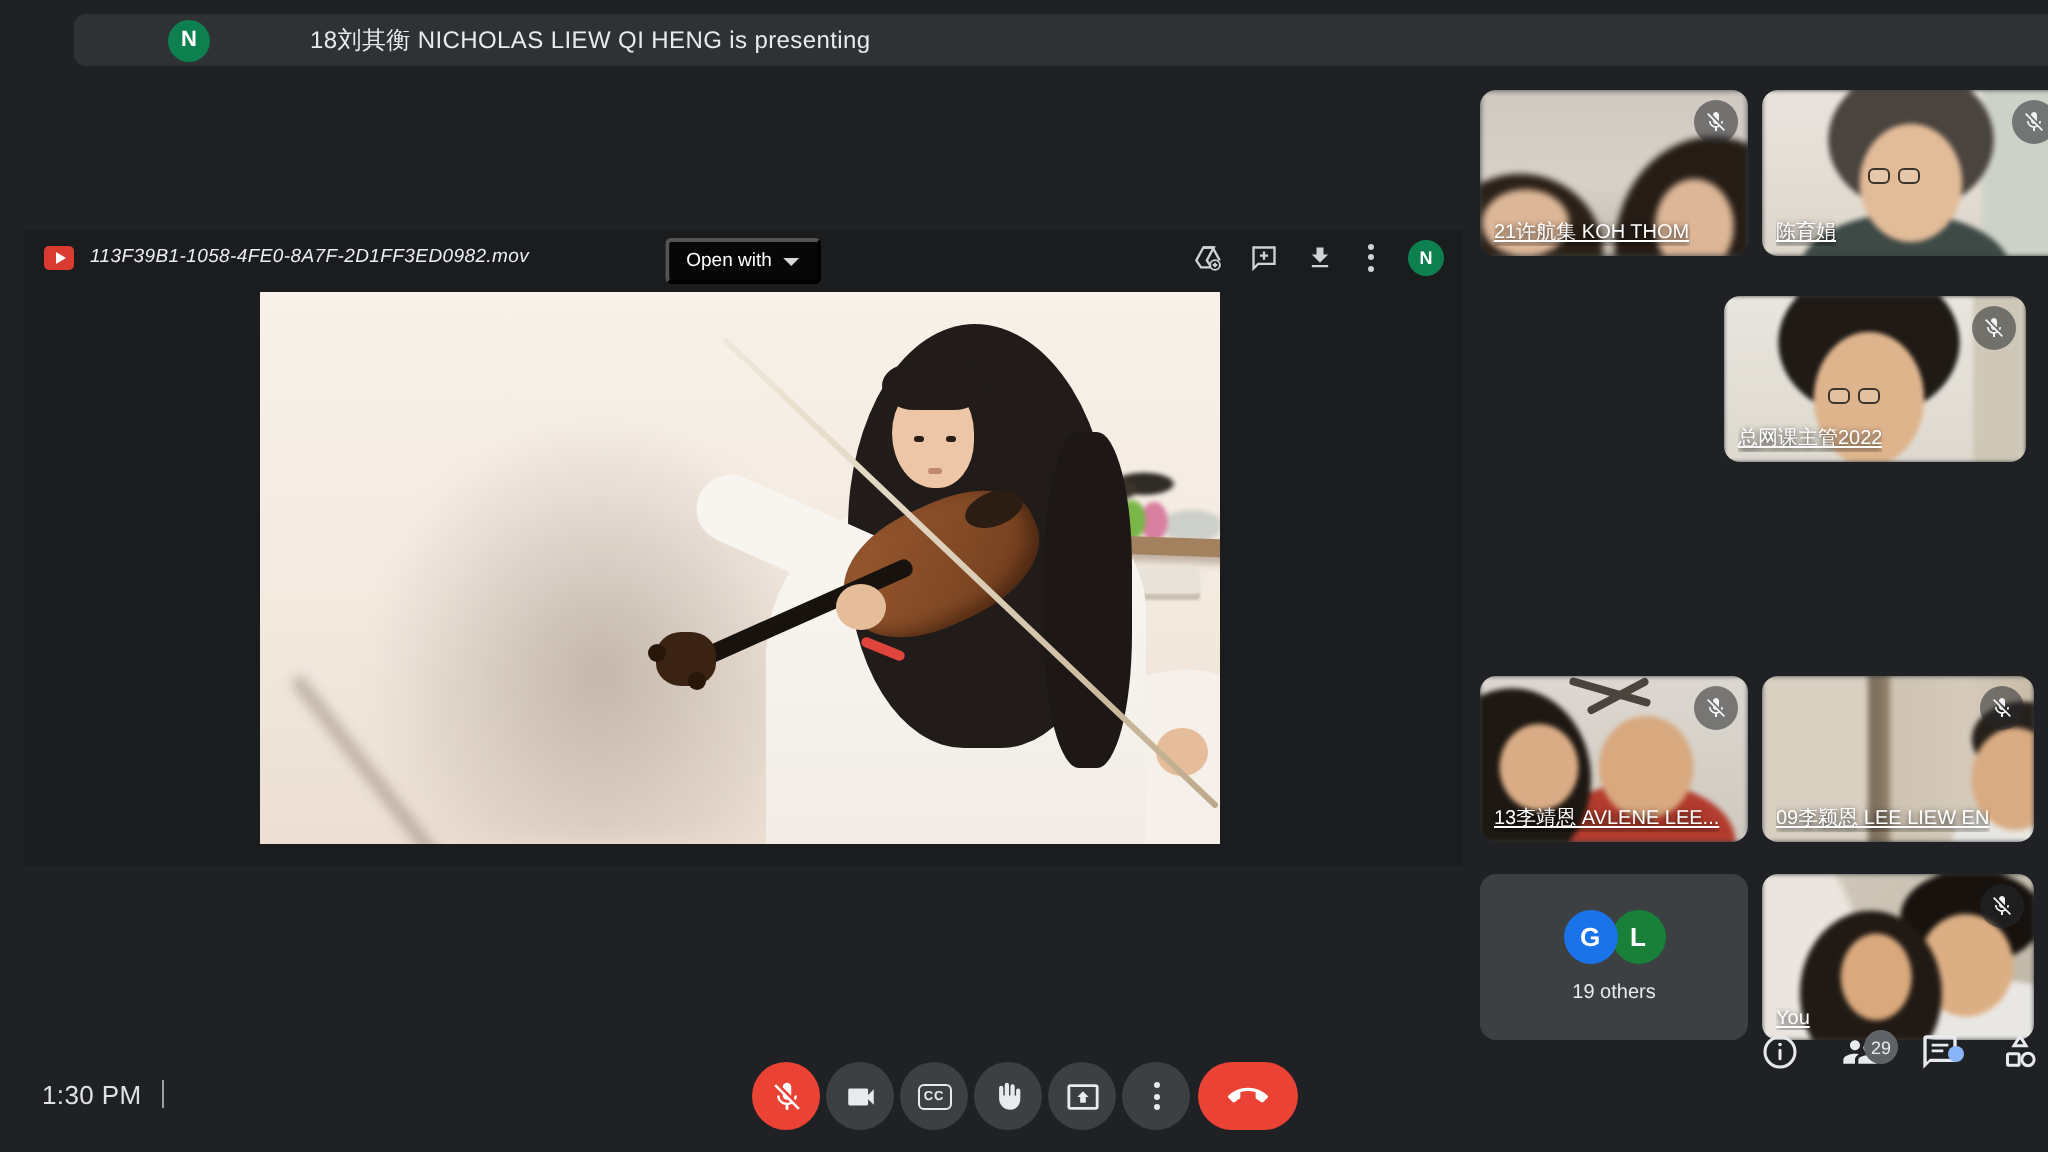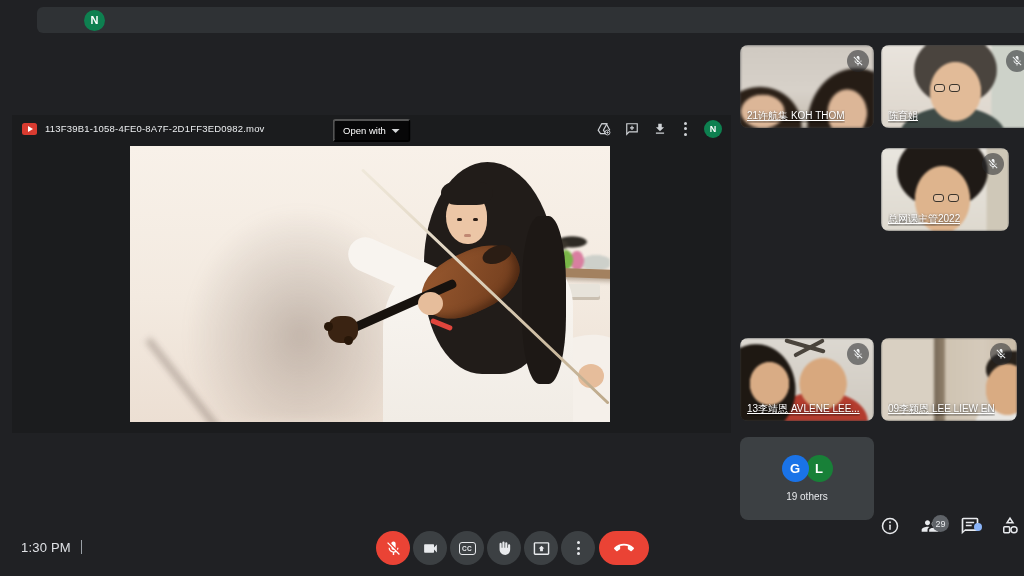--- a/index.html
+++ b/index.html
@@ -25,21 +25,21 @@
   
   .player {
     position:absolute; left:12px; top:115px; width:719px; height:318px;
     background:#1b1c1e;
   }
   .player-bar { position:absolute; top:0; left:0; right:0; height:27px; }
   .file-group { position:absolute; left:10px; top:0; height:27px; display:flex; align-items:center; gap:8px; }
   .file-icon { width:15px; height:12px; background:#d93b30; border-radius:2.5px; position:relative; }
   .file-icon::after { content:""; position:absolute; left:5.5px; top:3px;
     border-left:5px solid #fff; border-top:3px solid transparent; border-bottom:3px solid transparent; }
-  .file-name { font-size:9.5px; color:#eceef0; letter-spacing:.2px; }
+  .file-name { font-size:9.5px; color:#eceef0; letter-spacing:.2px;font-style:italic; }
   .openwith {
     position:absolute; left:50%; top:4px; transform:translateX(-50%);
     background:#070708; border-radius:3px; padding:4px 9px;
     display:flex; align-items:center; gap:6px; font-size:9.5px; color:#fff;
   }
   .caret-down { width:0; height:0; border-left:4px solid transparent;
     border-right:4px solid transparent; border-top:4.5px solid #d6d8da; }
   .player-icons { position:absolute; right:9px; top:0; height:27px; display:flex; align-items:center; gap:14px; }
   .pic { width:14px; height:14px; color:#cfd2d6; display:block; }
   .player-avatar { width:18px; height:18px; border-radius:50%; background:#0e8050;
@@ -212,20 +212,21 @@
   .chat-dot { position:absolute; top:7px; right:8px; width:8px; height:8px; border-radius:50%;
     background:#8ab4f8; }
 </style>
 </head>
 <body>
 
 <div class="stage">
 
   <div class="banner">
     <div class="banner-avatar">N</div>
+    <div class="banner-text">18刘其衡 NICHOLAS LIEW QI HENG is presenting</div>
   </div>
 
   <div class="player">
     <div class="player-bar">
       <div class="file-group">
         <div class="file-icon"></div>
         <div class="file-name">113F39B1-1058-4FE0-8A7F-2D1FF3ED0982.mov</div>
       </div>
       <button class="openwith">
         <span>Open with</span>
@@ -301,21 +302,21 @@
       </div>
     <div class="micoff">
         <svg viewBox="0 0 24 24" fill="currentColor">
           <path d="M19 11h-1.7c0 .74-.16 1.43-.43 2.05l1.23 1.23c.56-.98.9-2.09.9-3.28zm-4.02.17c0-.06.02-.11.02-.17V5c0-1.66-1.34-3-3-3S9 3.34 9 5v.18l5.98 5.99zM4.27 3L3 4.27l6.01 6.01V11c0 1.66 1.33 3 2.99 3 .22 0 .44-.03.65-.08l1.66 1.66c-.71.33-1.5.52-2.31.52-2.76 0-5.3-2.1-5.3-5.1H5c0 3.41 2.72 6.23 6 6.72V21h2v-3.28c.91-.13 1.77-.45 2.54-.9L19.73 21 21 19.73 4.27 3z"></path>
         </svg>
       </div>
     <div class="tile-name">陈育娟</div>
   </div>
 
 
-  <div class="tile" style="left:881px;top:148px;width:128px">
+  <div class="tile" style="left:862px;top:148px;width:151px">
     <div class="art art4"></div>
     <div class="glasses" style="left:52px;top:46px">
         <i></i>
         <i></i>
       </div>
     <div class="micoff">
         <svg viewBox="0 0 24 24" fill="currentColor">
           <path d="M19 11h-1.7c0 .74-.16 1.43-.43 2.05l1.23 1.23c.56-.98.9-2.09.9-3.28zm-4.02.17c0-.06.02-.11.02-.17V5c0-1.66-1.34-3-3-3S9 3.34 9 5v.18l5.98 5.99zM4.27 3L3 4.27l6.01 6.01V11c0 1.66 1.33 3 2.99 3 .22 0 .44-.03.65-.08l1.66 1.66c-.71.33-1.5.52-2.31.52-2.76 0-5.3-2.1-5.3-5.1H5c0 3.41 2.72 6.23 6 6.72V21h2v-3.28c.91-.13 1.77-.45 2.54-.9L19.73 21 21 19.73 4.27 3z"></path>
         </svg>
       </div>
@@ -347,20 +348,29 @@
   </div>
 
   <div class="tile others-tile" style="left:740px;top:437px">
     <div class="others-badges">
       <div class="obadge g">G</div>
       <div class="obadge l">L</div>
     </div>
     <div class="others-label">19 others</div>
   </div>
 
+  <div class="tile" style="left:881px;top:437px;width:136px">
+    <div class="art artyou"></div>
+    <div class="micoff">
+        <svg viewBox="0 0 24 24" fill="currentColor">
+          <path d="M19 11h-1.7c0 .74-.16 1.43-.43 2.05l1.23 1.23c.56-.98.9-2.09.9-3.28zm-4.02.17c0-.06.02-.11.02-.17V5c0-1.66-1.34-3-3-3S9 3.34 9 5v.18l5.98 5.99zM4.27 3L3 4.27l6.01 6.01V11c0 1.66 1.33 3 2.99 3 .22 0 .44-.03.65-.08l1.66 1.66c-.71.33-1.5.52-2.31.52-2.76 0-5.3-2.1-5.3-5.1H5c0 3.41 2.72 6.23 6 6.72V21h2v-3.28c.91-.13 1.77-.45 2.54-.9L19.73 21 21 19.73 4.27 3z"></path>
+        </svg>
+      </div>
+    <div class="tile-name">You</div>
+  </div>
 
   <div class="time-group">
     <span class="time">1:30 PM</span>
     <span class="time-sep"></span>
   </div>
 
   <button class="ctl red" style="left:376px">
     <svg viewBox="0 0 24 24" fill="#fff">
         <path d="M19 11h-1.7c0 .74-.16 1.43-.43 2.05l1.23 1.23c.56-.98.9-2.09.9-3.28zm-4.02.17c0-.06.02-.11.02-.17V5c0-1.66-1.34-3-3-3S9 3.34 9 5v.18l5.98 5.99zM4.27 3L3 4.27l6.01 6.01V11c0 1.66 1.33 3 2.99 3 .22 0 .44-.03.65-.08l1.66 1.66c-.71.33-1.5.52-2.31.52-2.76 0-5.3-2.1-5.3-5.1H5c0 3.41 2.72 6.23 6 6.72V21h2v-3.28c.91-.13 1.77-.45 2.54-.9L19.73 21 21 19.73 4.27 3z"></path>
       </svg>

